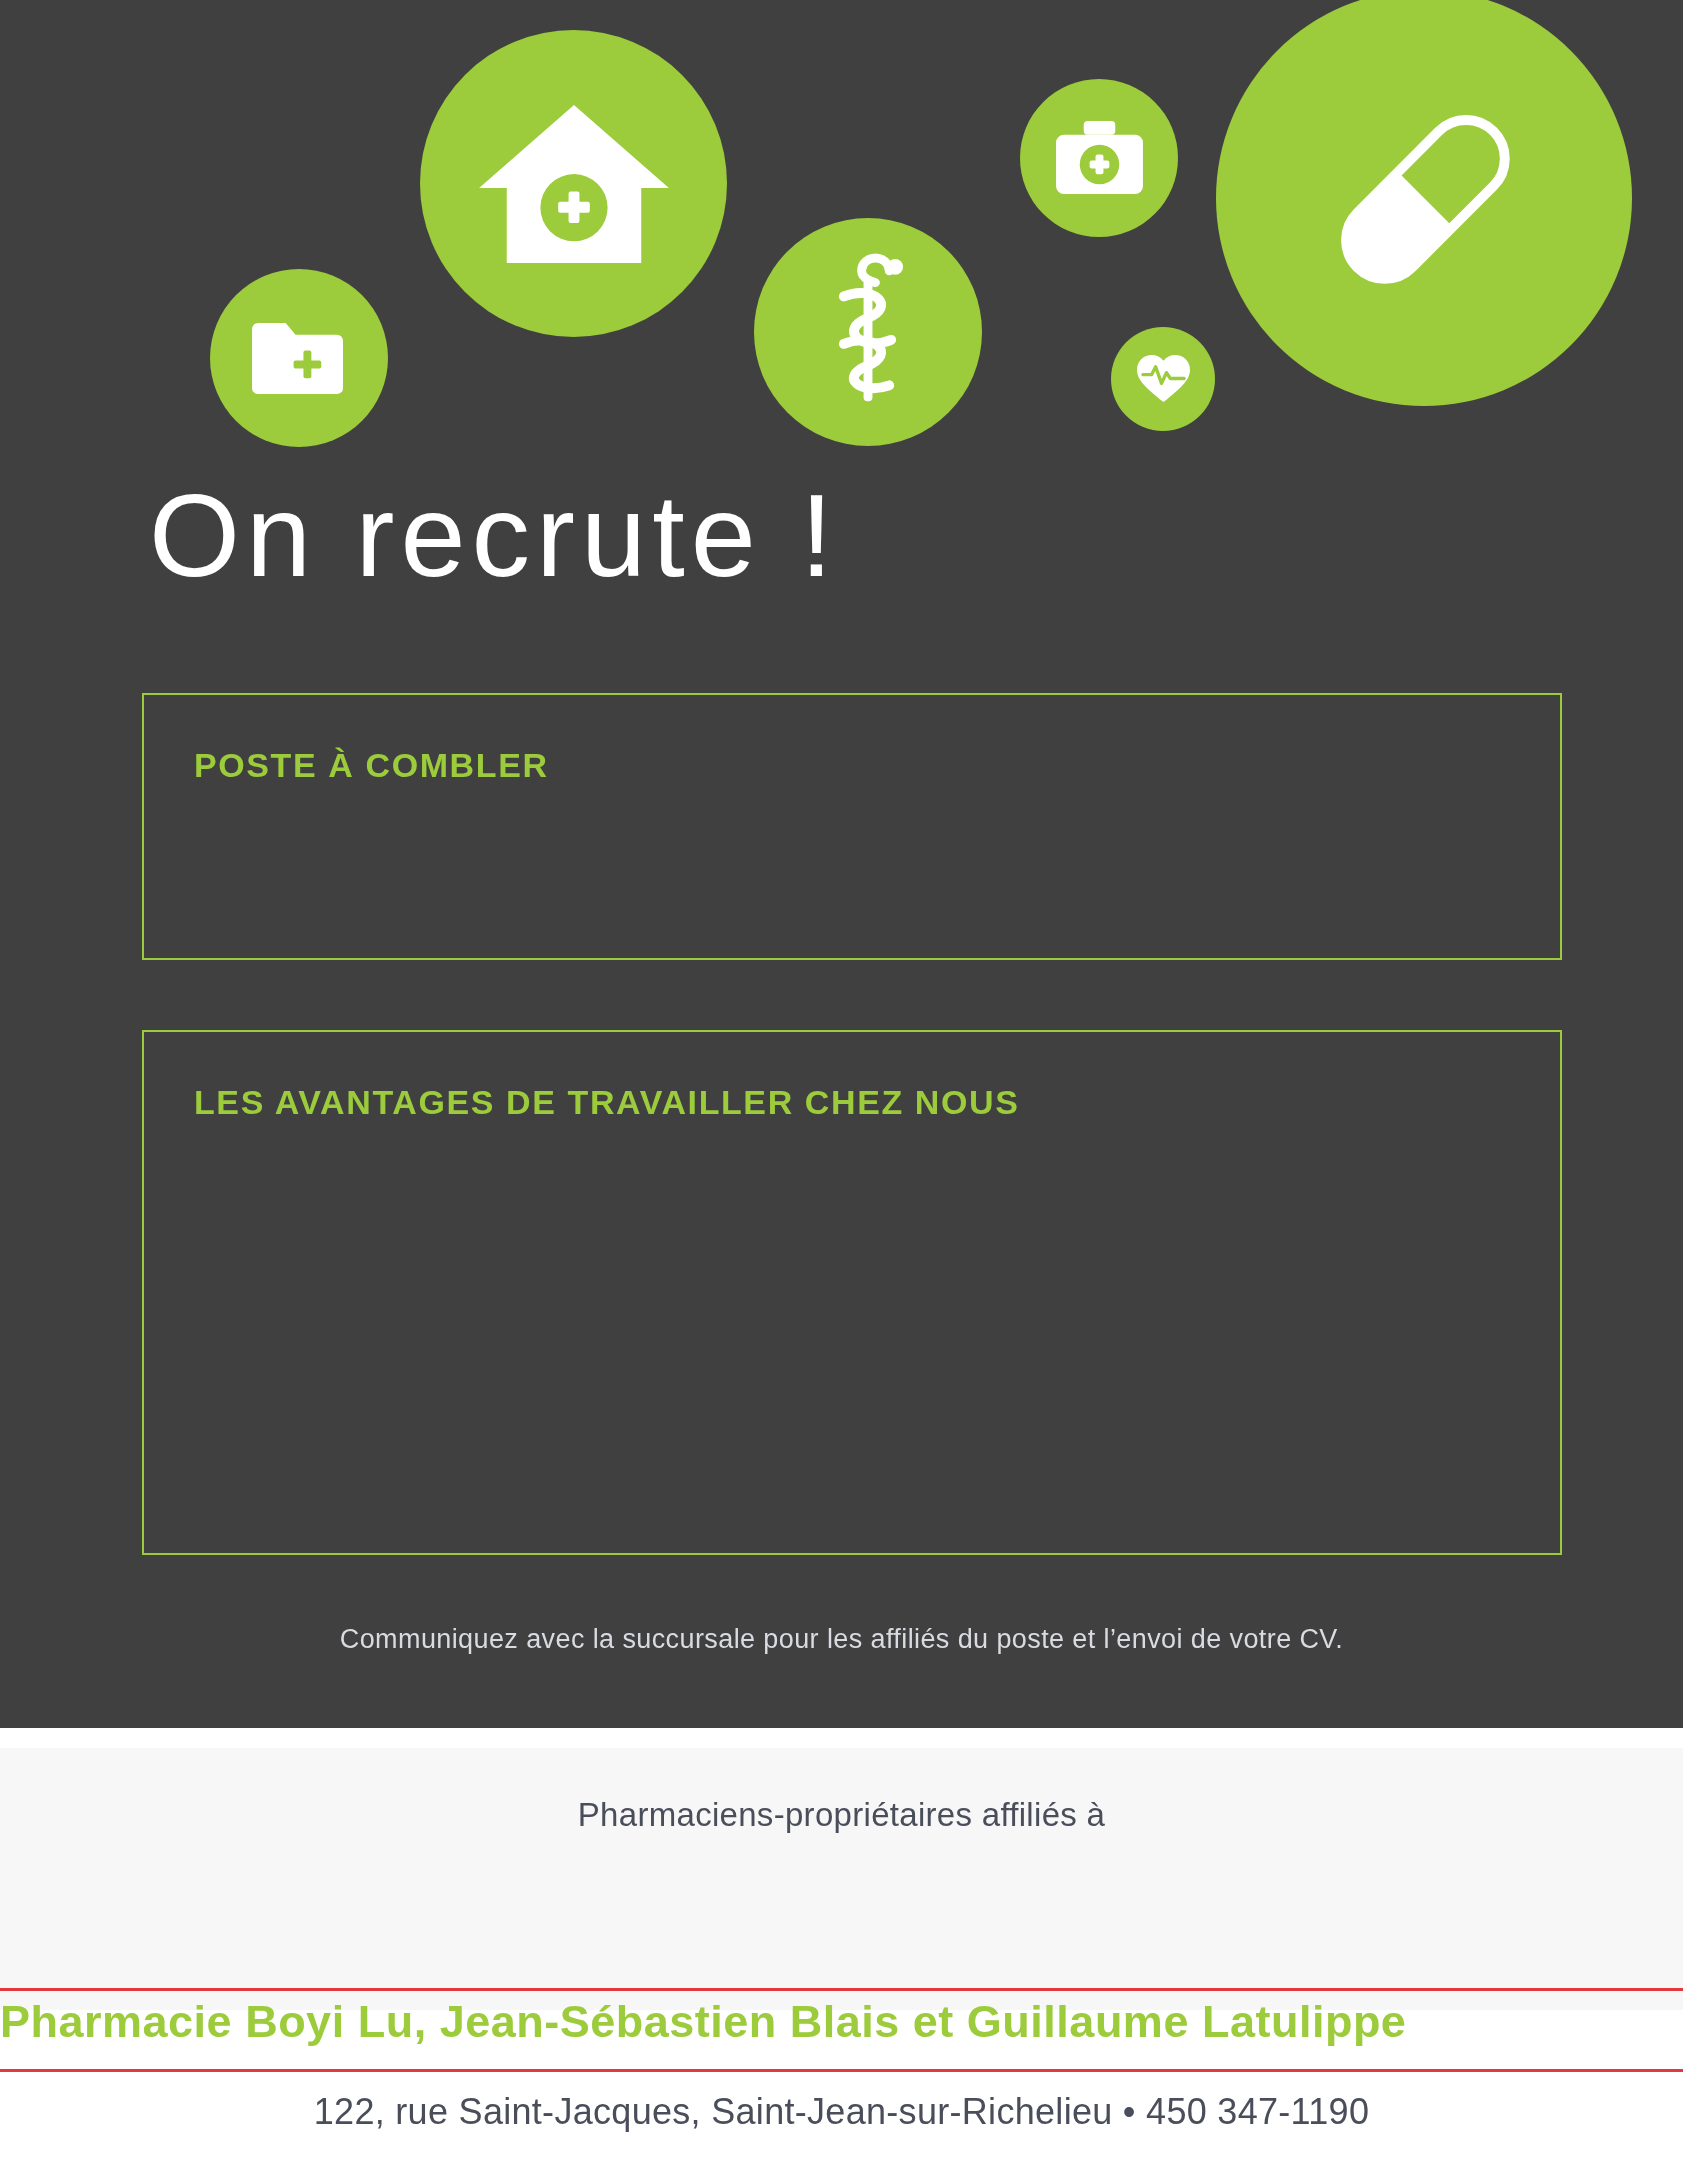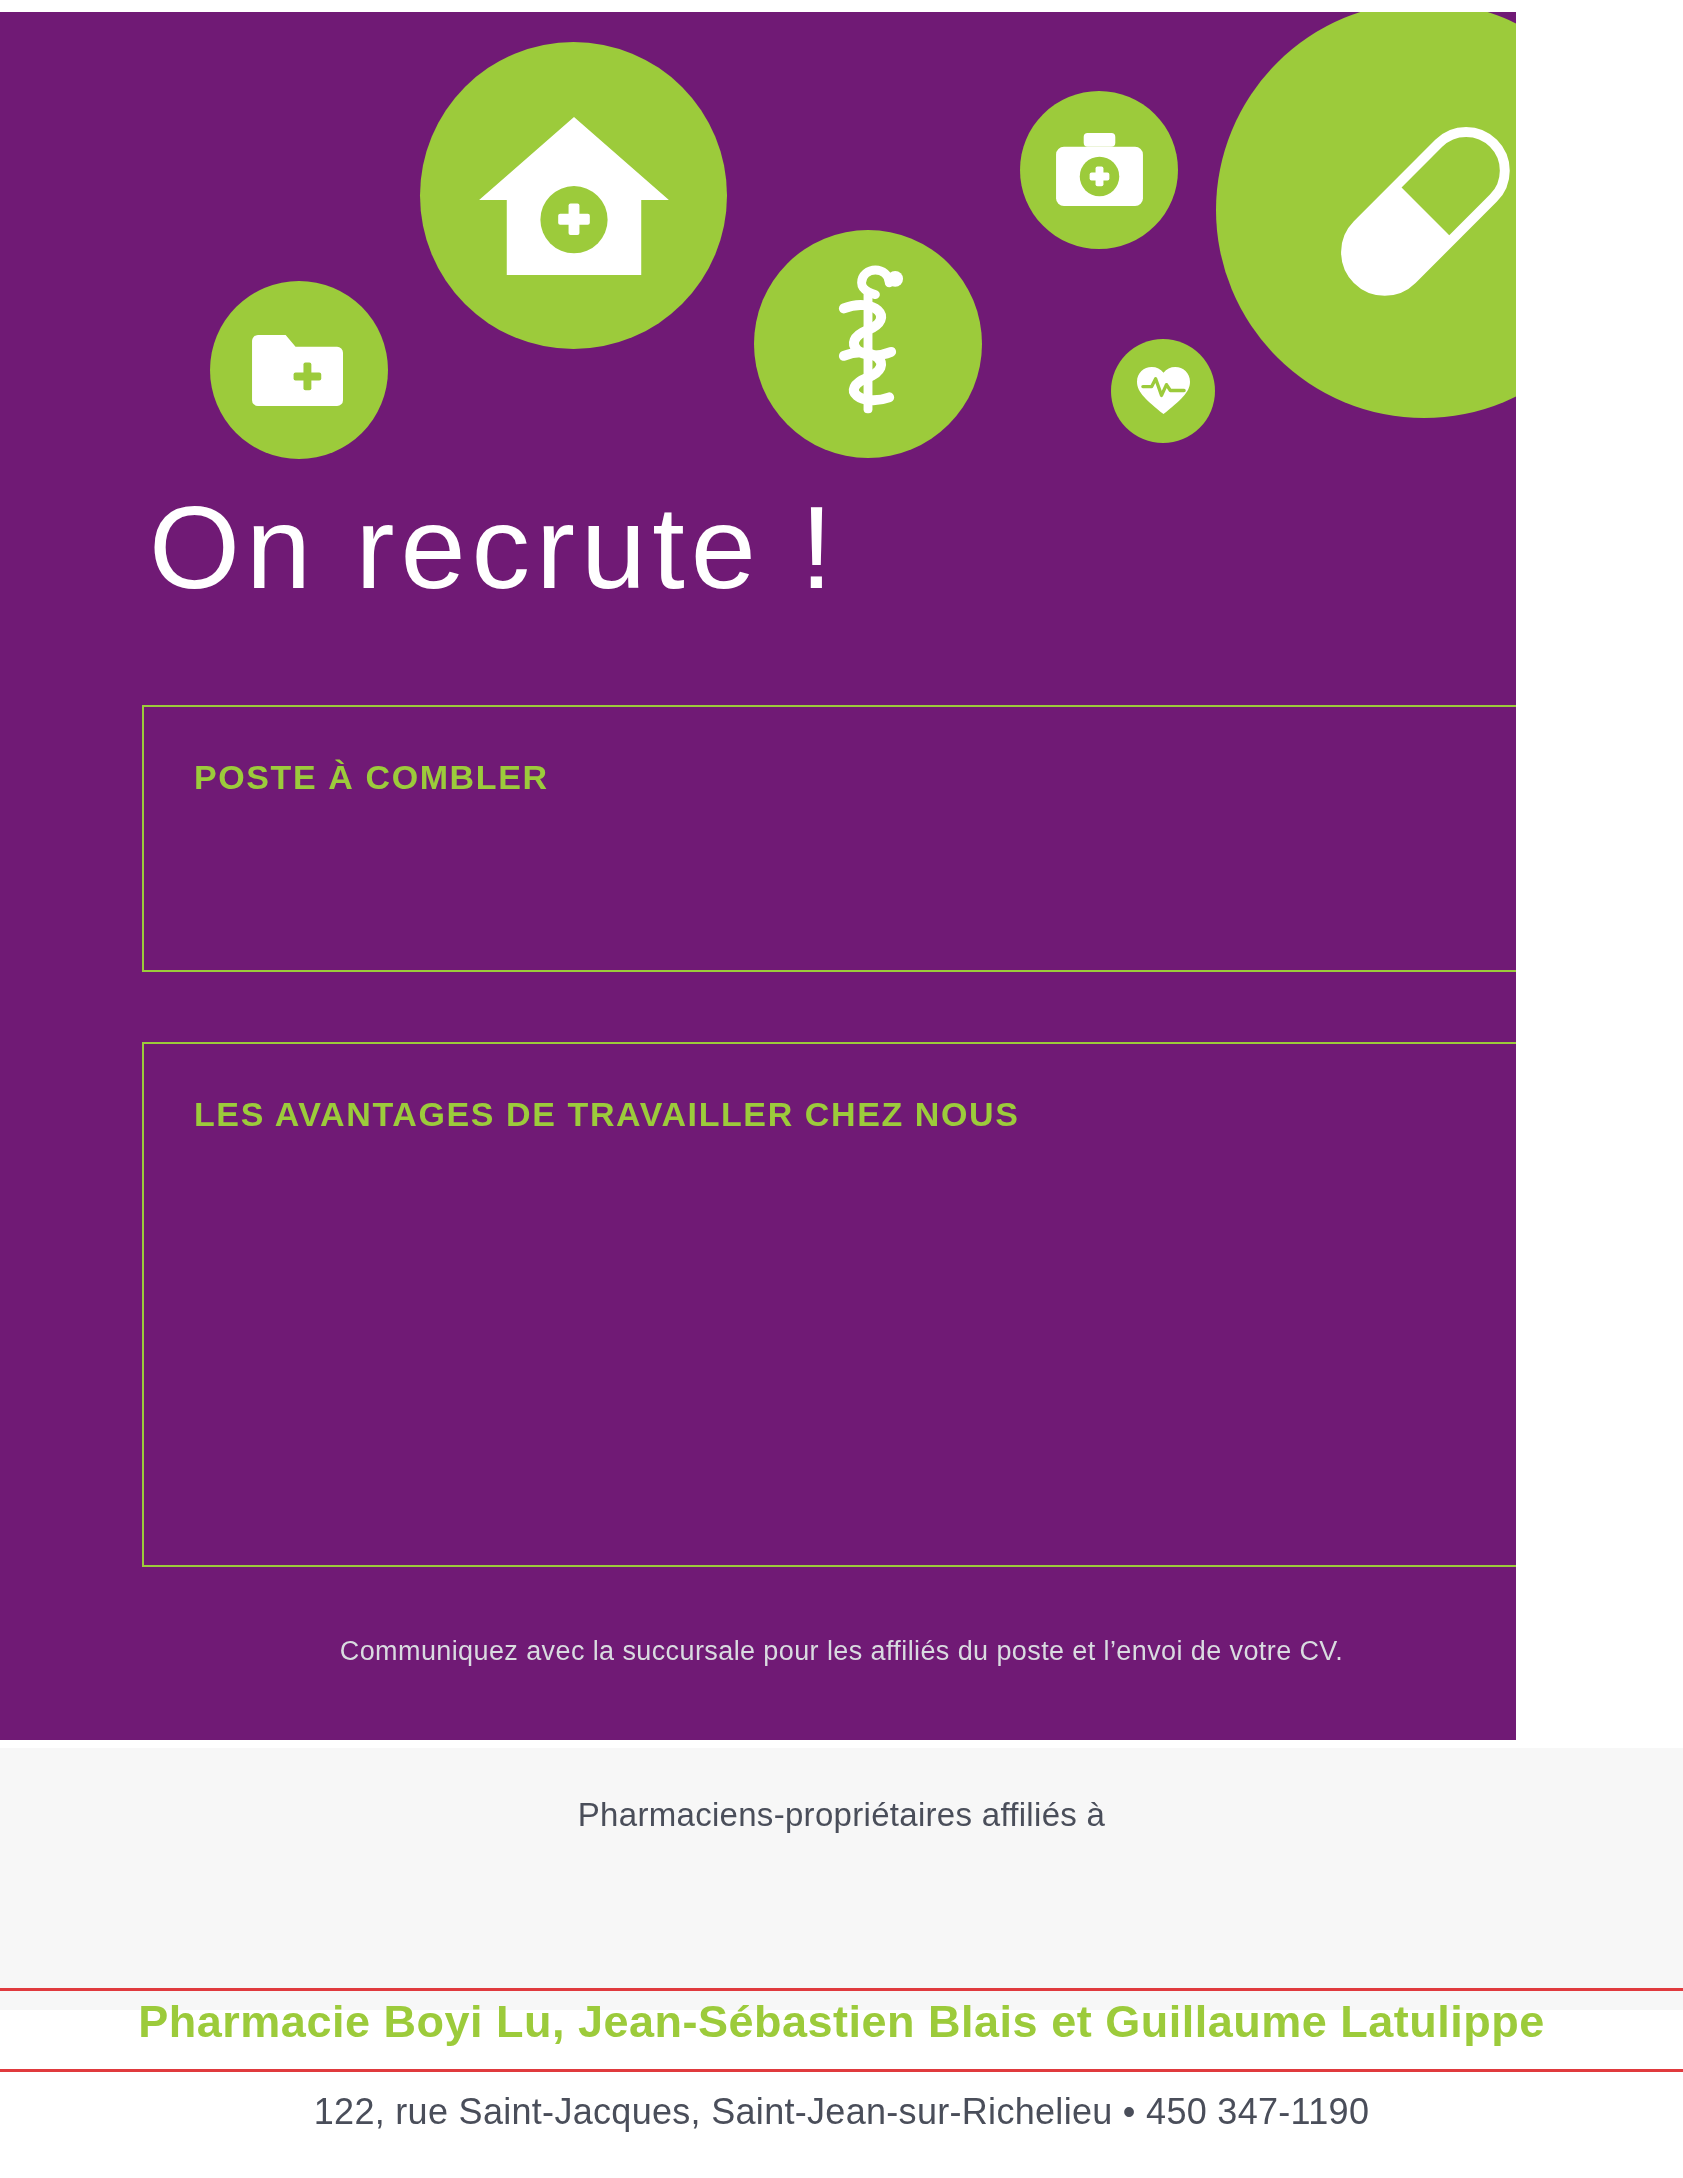--- a/index.html
+++ b/index.html
@@ -18,24 +18,24 @@
     position: relative;
     width: 1683px;
     height: 2178px;
     background: #ffffff;
   }
 
   
   .hero {
     position: absolute;
     left: 0;
-    top: 12px;
-    width: 1516px;
+    top: 0;
+    width: 1683px;
     height: 1728px;
-    background: #701a75;
+    background: #404040;
     overflow: hidden;
   }
 
   
   .bubble {
     position: absolute;
     border-radius: 50%;
     background: #9ccb3b;
     display: flex;
     align-items: center;
@@ -170,21 +170,21 @@
     background: #e03a3e;
   }
   .rule-red-top { top: 1988px; }
   .rule-red-bottom { top: 2069px; }
 
   .pharmacy-names {
     position: absolute;
     left: 0;
     top: 1996px;
     width: 1683px;
-    text-align: center;
+    text-align: left;
     color: #9ccb3b;
     font-size: 45px;
     font-weight: bold;
     letter-spacing: 0.5px;
     white-space: nowrap;
   }
   .address-line {
     position: absolute;
     left: 0;
     top: 2091px;

